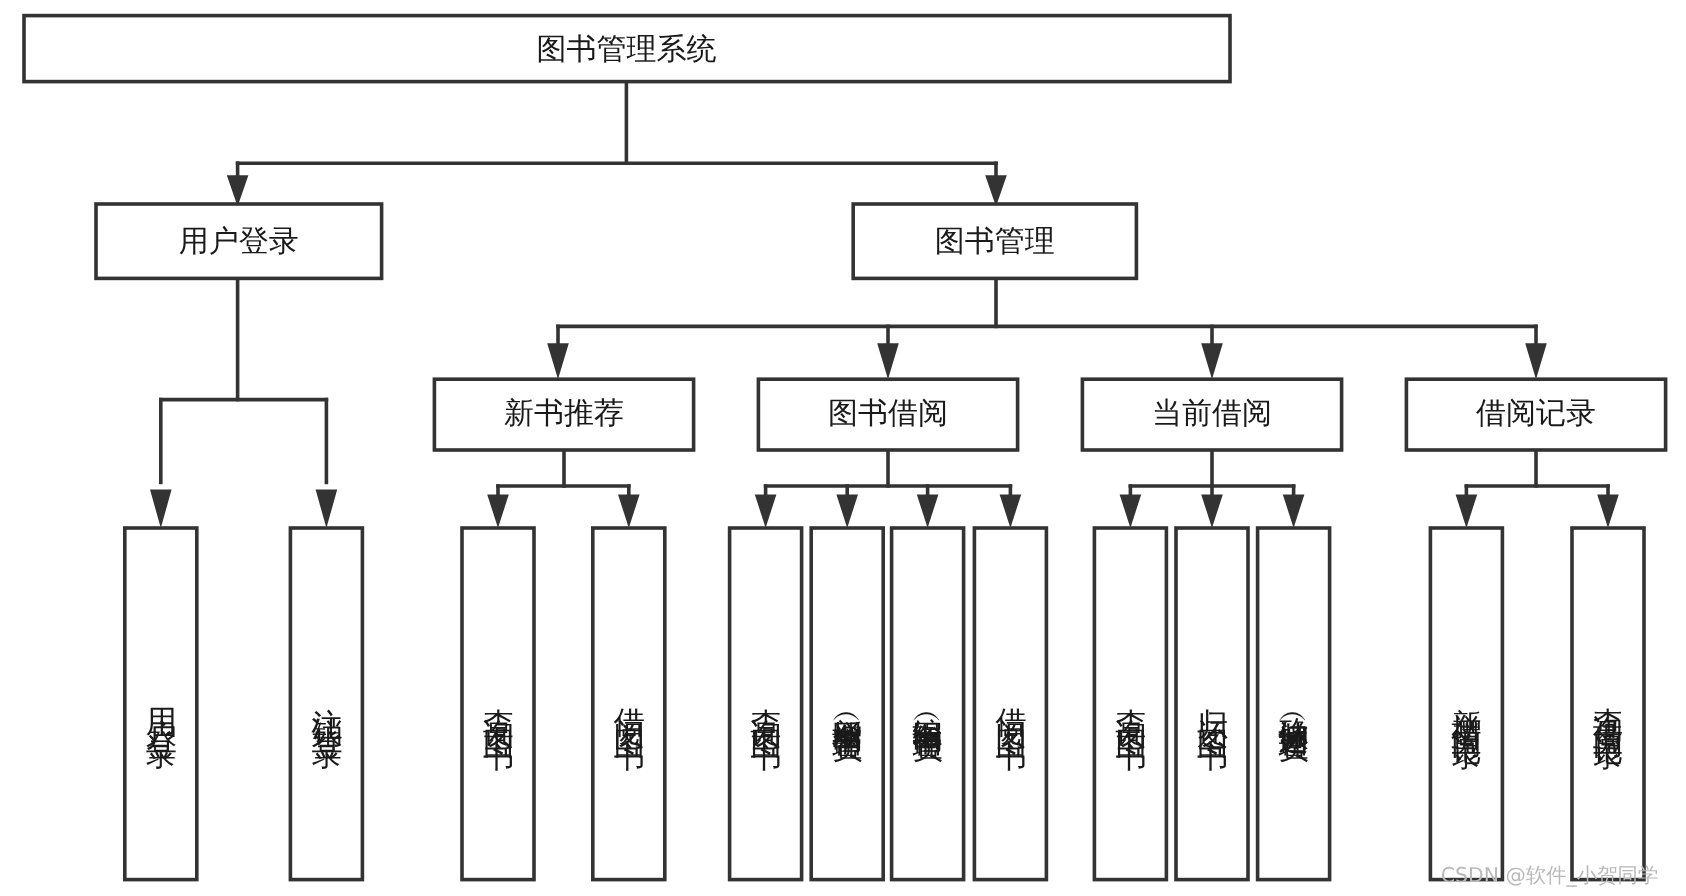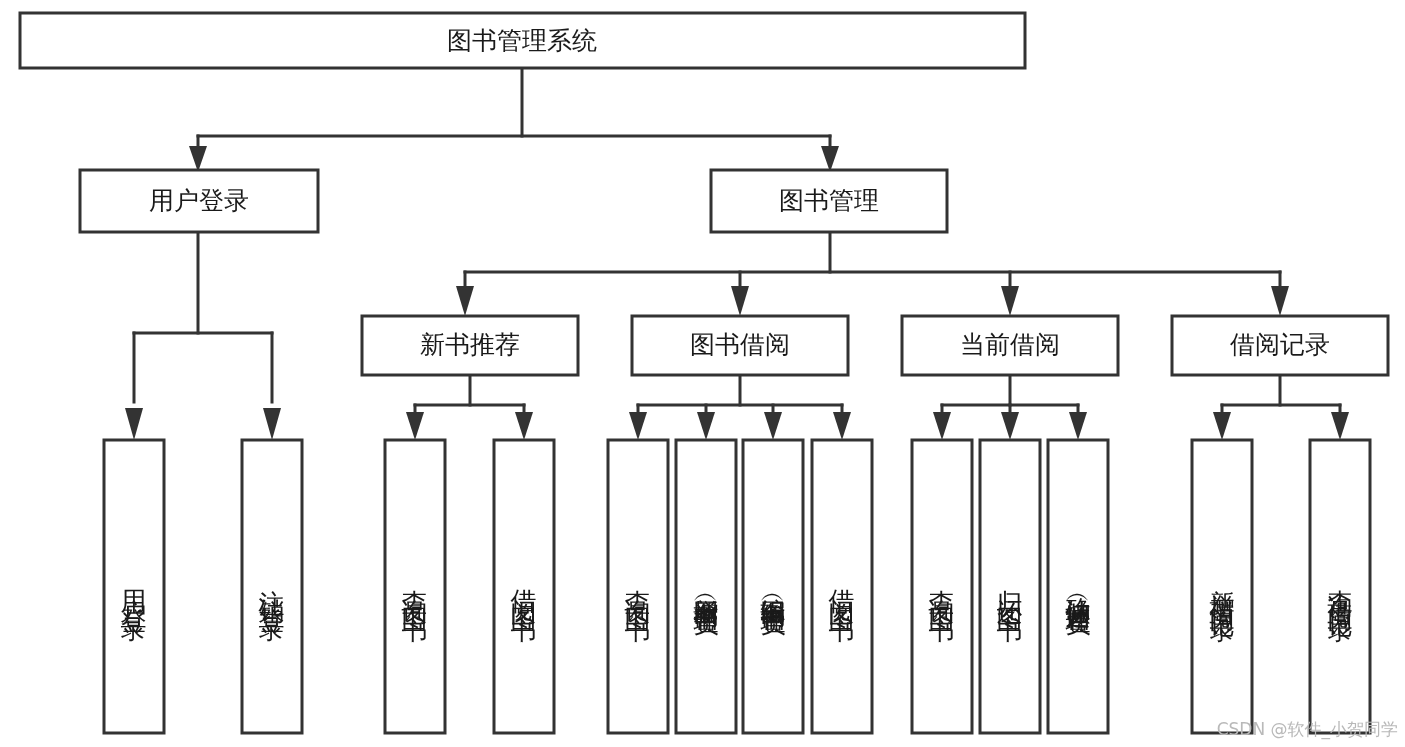--- a/index.html
+++ b/index.html
@@ -44,21 +44,21 @@
     font-family: "DejaVu Sans", "Liberation Sans", sans-serif;
     fill: #1a1a1a;
     text-anchor: middle;
     dominant-baseline: middle;
   }
   .label-h {
     font-size: 25px;
   }
   .watermark {
     position: absolute;
-    right: 7px;
+    right: 23px;
     bottom: 6px;
     font-family: "DejaVu Sans", "Liberation Sans", sans-serif;
     font-size: 17px;
     color: #b9b9b9;
     white-space: nowrap;
     pointer-events: none;
   }
 </style>
 </head>
 <body>

